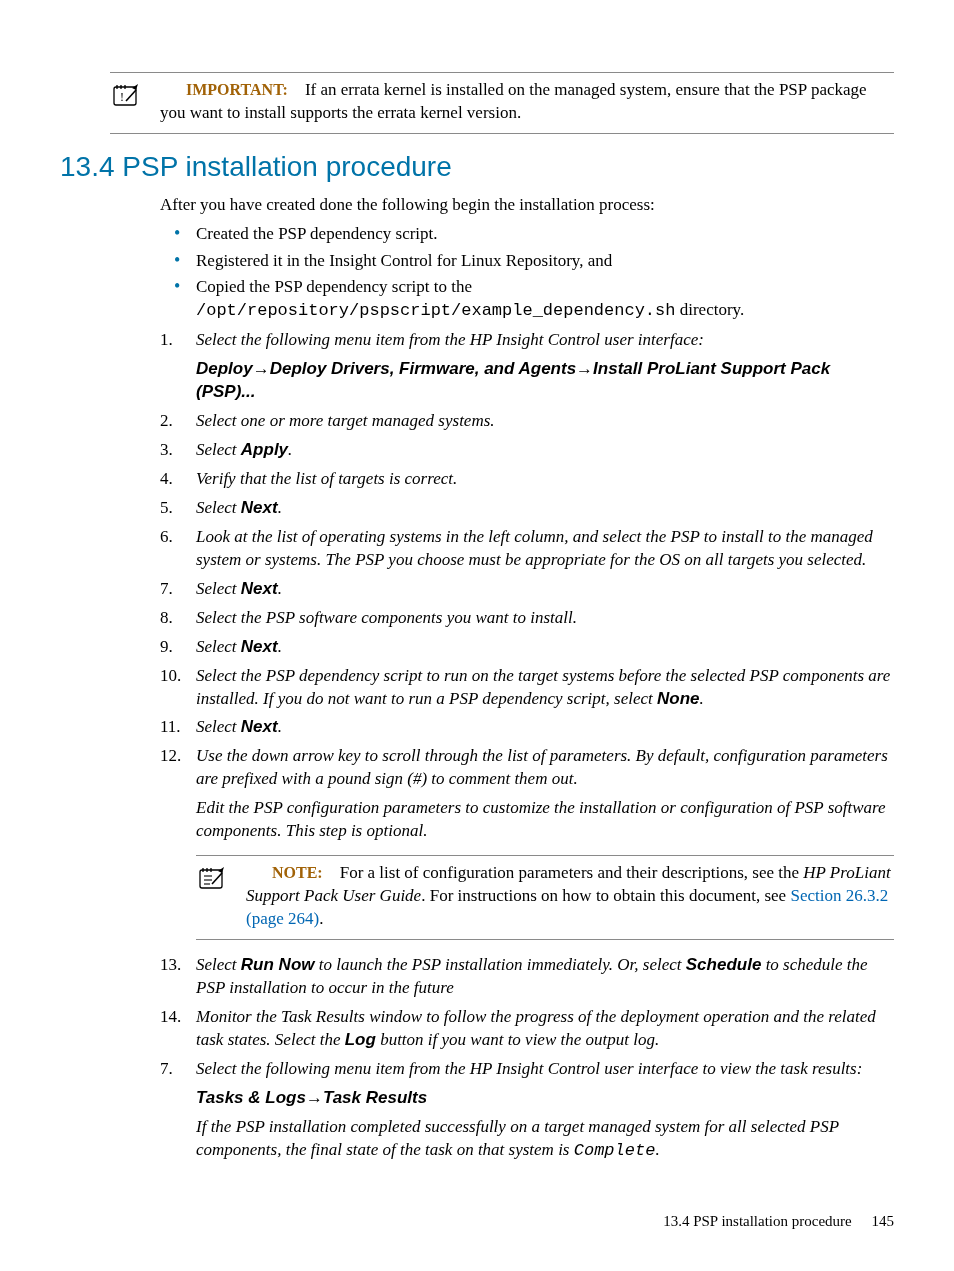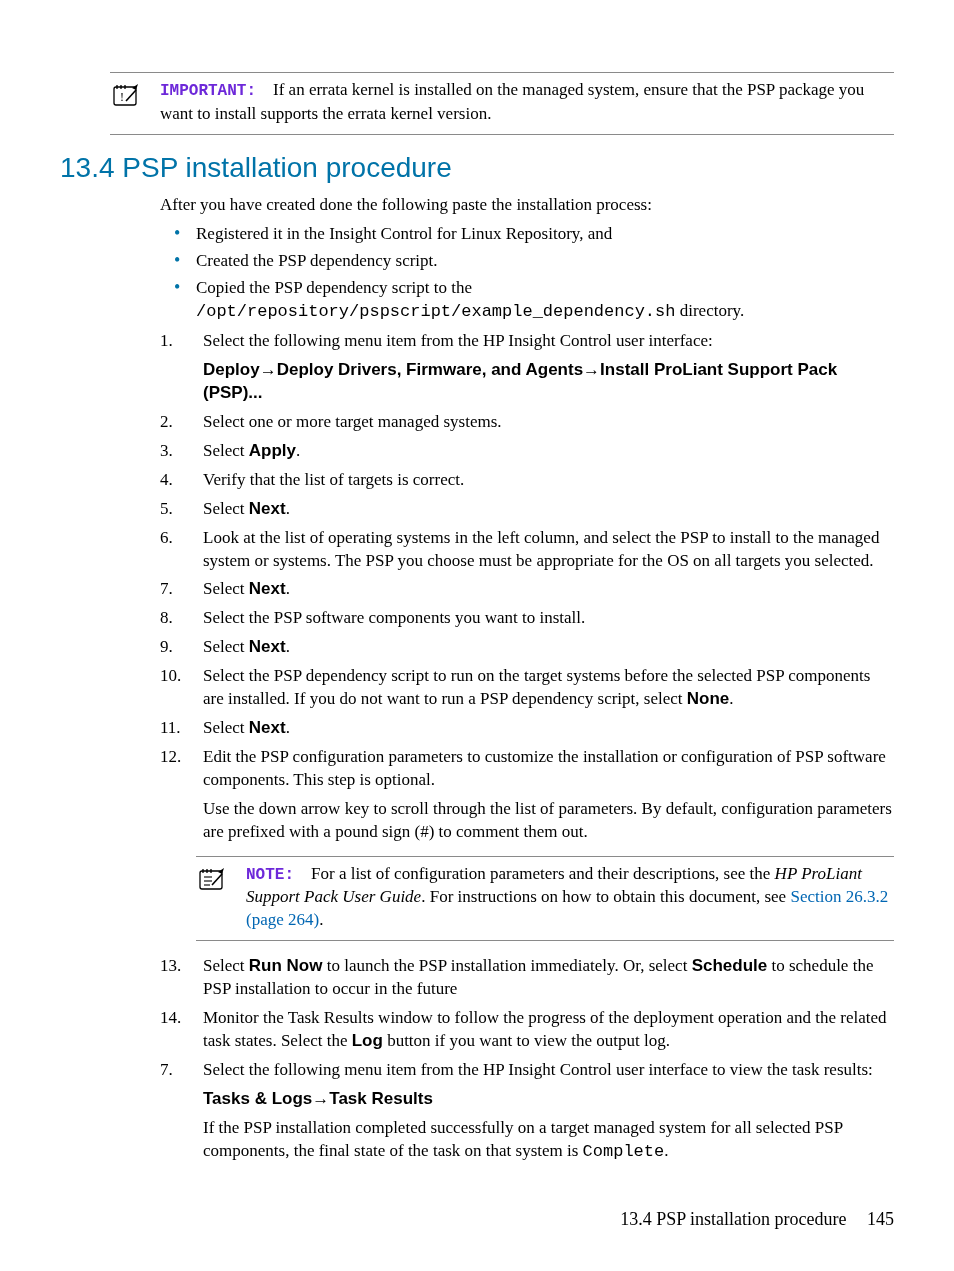--- a/index.html
+++ b/index.html
@@ -34,24 +34,25 @@
   }
   .callout .icon-cell {
     flex: 0 0 34px;
     padding-top: 2px;
     color: #000;
   }
   .callout .text-cell {
     flex: 1 1 auto;
   }
   .callout-label {
-    font-family: Liberation Mono, monospace;
+    font-family: Liberation Serif, serif;
     font-weight: bold;
-    color: #6d28d9;
+    color: #a16207;
     font-size: 16px;
+    margin-left: 26px;
   }
   .callout p { margin: 0 0 10px 0; }
   .callout p:last-child { margin-bottom: 0; }
 
   
   h2.section {
     font-family: Arial, Helvetica, sans-serif;
     font-weight: 400;
     color: #0073a8;
     font-size: 28px;
@@ -99,41 +100,41 @@
     padding-left: 36px;
     margin: 4px 0 6px 0;
   }
   ol.steps > li .num {
     position: absolute;
     left: 0;
     top: 0;
     width: 30px;
     text-align: left;
   }
-  ol.steps > li p { margin: 0 0 6px 7px; }
+  ol.steps > li p { margin: 0 0 6px 0; font-style: italic; }
   ol.steps > li p:last-child { margin-bottom: 0; }
 
   
   .mono { font-family: "Courier New", Courier, monospace; text-align: center; }
   .sans-bold { font-family: Arial, Helvetica, sans-serif; font-weight: bold; }
   .italic { font-style: italic; }
   .link { color: #0066b3; }
 
   .menu-path {
     font-family: Arial, Helvetica, sans-serif;
     font-weight: bold;
     margin-top: 6px;
   }
 
   
   .footer {
     position: absolute;
     bottom: 40px;
     right: 60px;
-    font-size: 18px;
+    font-size: 15px;
   }
   .footer .ftitle { margin-right: 16px; }
 </style>
 </head>
 <body>
 
 <div class="page">
 
   <div class="callout outer">
     <div class="icon-cell">
@@ -151,25 +152,25 @@
       <p>
         <span class="callout-label">IMPORTANT:</span>&nbsp;&nbsp;&nbsp;
         <span>If an errata kernel is installed on the managed system, ensure that the PSP package you want to install supports the errata kernel version.</span>
       </p>
     </div>
   </div>
 
   <h2 class="section">13.4 PSP installation procedure</h2>
 
   <div class="body-indent">
-    <p class="intro">After you have created done the following paste the installation process:</p>
+    <p class="intro">After you have created done the following begin the installation process:</p>
 
     <ul class="bullets">
+      <li><span>Created the PSP dependency script.</span></li>
       <li><span>Registered it in the Insight Control for Linux Repository, and</span></li>
-      <li><span>Created the PSP dependency script.</span></li>
       <li>
         <span>Copied the PSP dependency script to the </span><span class="mono">/opt/repository/pspscript/example_dependency.sh</span><span> directory.</span>
       </li>
     </ul>
 
     <ol class="steps">
       <li>
         <span class="num">1.</span>
         <p>Select the following menu item from the HP Insight Control user interface:</p>
         <p class="menu-path">Deploy→Deploy Drivers, Firmware, and Agents→Install ProLiant Support Pack (PSP)...</p>
@@ -209,22 +210,22 @@
       <li>
         <span class="num">10.</span>
         <p><span>Select the PSP dependency script to run on the target systems before the selected PSP components are installed. If you do not want to run a PSP dependency script, select </span><span class="sans-bold">None</span><span>.</span></p>
       </li>
       <li>
         <span class="num">11.</span>
         <p><span>Select </span><span class="sans-bold">Next</span><span>.</span></p>
       </li>
       <li>
         <span class="num">12.</span>
+        <p>Use the down arrow key to scroll through the list of parameters. By default, configuration parameters are prefixed with a pound sign (#) to comment them out.</p>
         <p>Edit the PSP configuration parameters to customize the installation or configuration of PSP software components. This step is optional.</p>
-        <p>Use the down arrow key to scroll through the list of parameters. By default, configuration parameters are prefixed with a pound sign (#) to comment them out.</p>
       </li>
     </ol>
   </div>
 
   <div class="callout" style="margin-left:136px;justify-content:center;">
     <div class="icon-cell">
       <svg width="30" height="30" viewBox="0 0 30 30">
         <rect x="4" y="6" width="22" height="18" rx="2" fill="none" stroke="#000" stroke-width="1.3"></rect>
         <line x1="7" y1="4" x2="7" y2="8" stroke="#000" stroke-width="1.3"></line>
         <line x1="11" y1="4" x2="11" y2="8" stroke="#000" stroke-width="1.3"></line>

